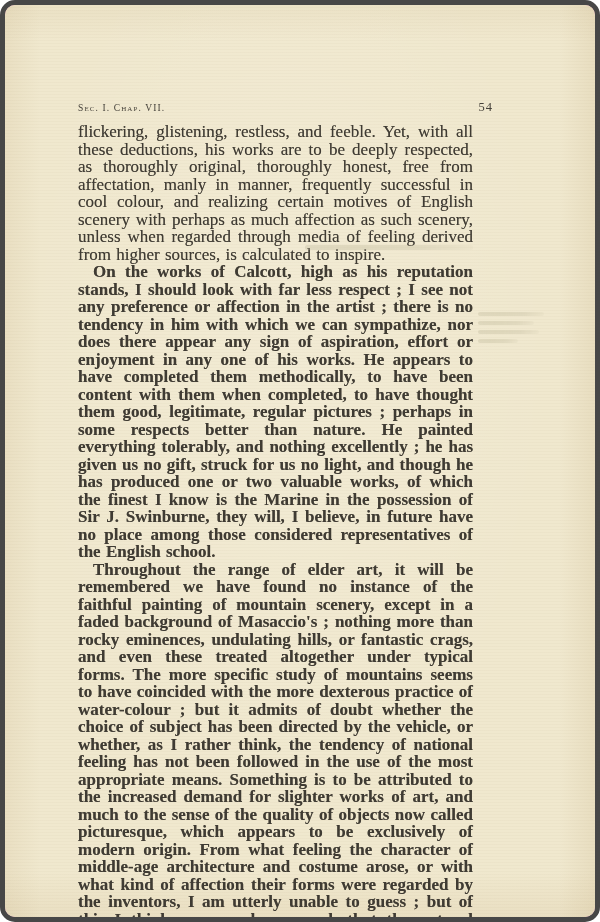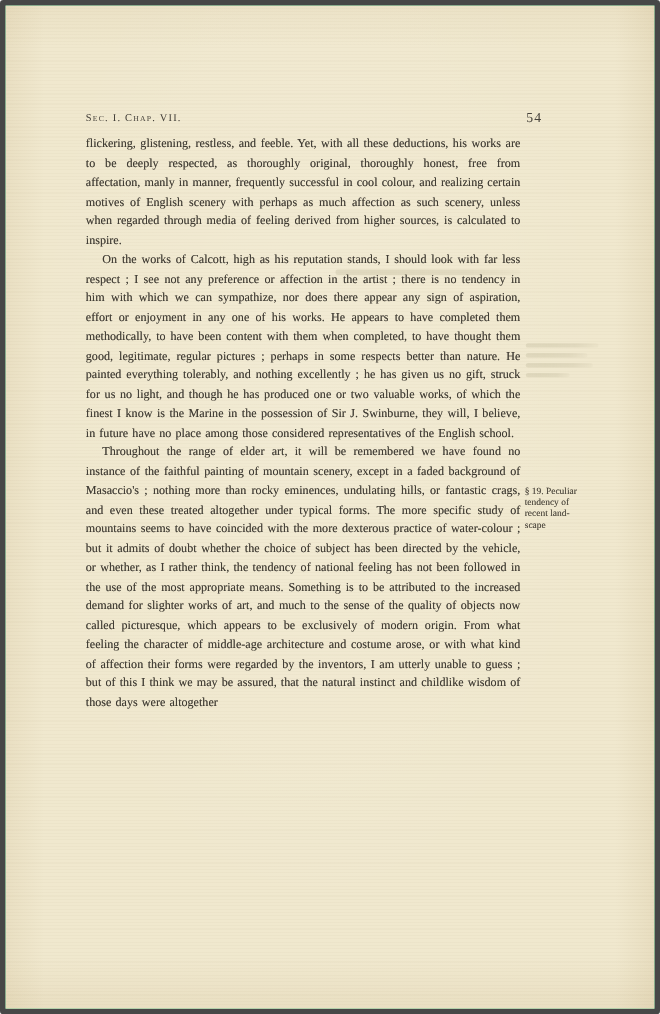--- a/index.html
+++ b/index.html
@@ -7,23 +7,23 @@
     padding: 0;
     background: #ffffff;
     font-family: "Liberation Serif", "DejaVu Serif", serif;
   }
   .screen {
     position: relative;
     width: 600px;
     height: 922px;
     box-sizing: border-box;
     border: 5px solid #474747;
-    border-radius: 3px;
+    border-radius: 15px;
     overflow: hidden;
-    background: #86efac;
+    background: #f9a8d4;
   }
   .paper {
     position: relative;
     width: 100%;
     height: 100%;
     background-color: #f0e8ce;
     background-image:
       radial-gradient(ellipse at 48% 38%, rgba(255,255,255,0.12), rgba(255,255,255,0) 62%),
       linear-gradient(90deg, rgba(172,142,86,0.10), rgba(172,142,86,0) 6%, rgba(172,142,86,0) 94%, rgba(172,142,86,0.12)),
       linear-gradient(0deg, rgba(172,142,86,0.10), rgba(172,142,86,0) 5%, rgba(172,142,86,0) 96%, rgba(172,142,86,0.08)),
@@ -68,27 +68,27 @@
   }
   
   .body-text {
     position: absolute;
     left: 73px;
     top: 118px;
     width: 395px;
   }
   .body-text p {
     margin: 0;
-    font-size: 11px;
+    font-size: 17px;
     line-height: 17.5px;
     text-align: justify;
     word-spacing: 1px;
     text-shadow: 0 0 0.3px rgba(63,59,51,0.55);
   }
-  .body-text p.indent { text-indent: 15px; }
+  .body-text p.indent { text-indent: 15px; font-weight: bold; }
   
   .margin-note {
     position: absolute;
     left: 472px;
     top: 481px;
     width: 74px;
     font-size: 8.6px;
     line-height: 10.2px;
     color: #4b463c;
     text-shadow: 0 0 0.3px rgba(75,70,60,0.5);
@@ -119,26 +119,20 @@
       <span class="hdr-section">Sec. I. Chap. VII.</span>
       <span class="hdr-pagenum">54</span>
     </div>
 
     <div class="body-text" id="body-text">
       <p>flickering, glistening, restless, and feeble.  Yet, with all these deductions, his works are to be deeply respected, as thoroughly original, thoroughly honest, free from affectation, manly in manner, frequently successful in cool colour, and realizing certain motives of English scenery with perhaps as much affection as such scenery, unless when regarded through media of feeling derived from higher sources, is calculated to inspire.</p>
       <p class="indent">On the works of Calcott, high as his reputation stands, I should look with far less respect ; I see not any preference or affection in the artist ; there is no tendency in him with which we can sympathize, nor does there appear any sign of aspiration, effort or enjoyment in any one of his works.  He appears to have completed them methodically, to have been content with them when completed, to have thought them good, legitimate, regular pictures ; perhaps in some respects better than nature.  He painted everything tolerably, and nothing excellently ; he has given us no gift, struck for us no light, and though he has produced one or two valuable works, of which the finest I know is the Marine in the possession of Sir J. Swinburne, they will, I believe, in future have no place among those considered representatives of the English school.</p>
       <p class="indent" id="para-3">Throughout the range of elder art, it will be remembered we have found no instance of the faithful painting of mountain scenery, except in a faded background of Masaccio's ; nothing more than rocky eminences, undulating hills, or fantastic crags, and even these treated altogether under typical forms.  The more specific study of mountains seems to have coincided with the more dexterous practice of water-colour ; but it admits of doubt whether the choice of subject has been directed by the vehicle, or whether, as I rather think, the tendency of national feeling has not been followed in the use of the most appropriate means.  Something is to be attributed to the increased demand for slighter works of art, and much to the sense of the quality of objects now called picturesque, which appears to be exclusively of modern origin.  From what feeling the character of middle-age architecture and costume arose, or with what kind of affection their forms were regarded by the inventors, I am utterly unable to guess ; but of this I think we may be assured, that the natural instinct and  childlike wisdom of those days were altogether</p>
     </div>
 
-    <div class="margin-note" id="margin-note" style="top: 436px;">
-      <span class="note-line">§ 19. Peculiar</span>
-      <span class="note-line">tendency of</span>
-      <span class="note-line">recent land-</span>
-      <span class="note-line">scape</span>
-    </div>
 
     <div class="ghost ghost-line-1">
       <div class="gl"></div>
     </div>
     <div class="ghost ghost-note">
       <div class="gl"></div>
       <div class="gl"></div>
       <div class="gl"></div>
       <div class="gl"></div>
     </div>

